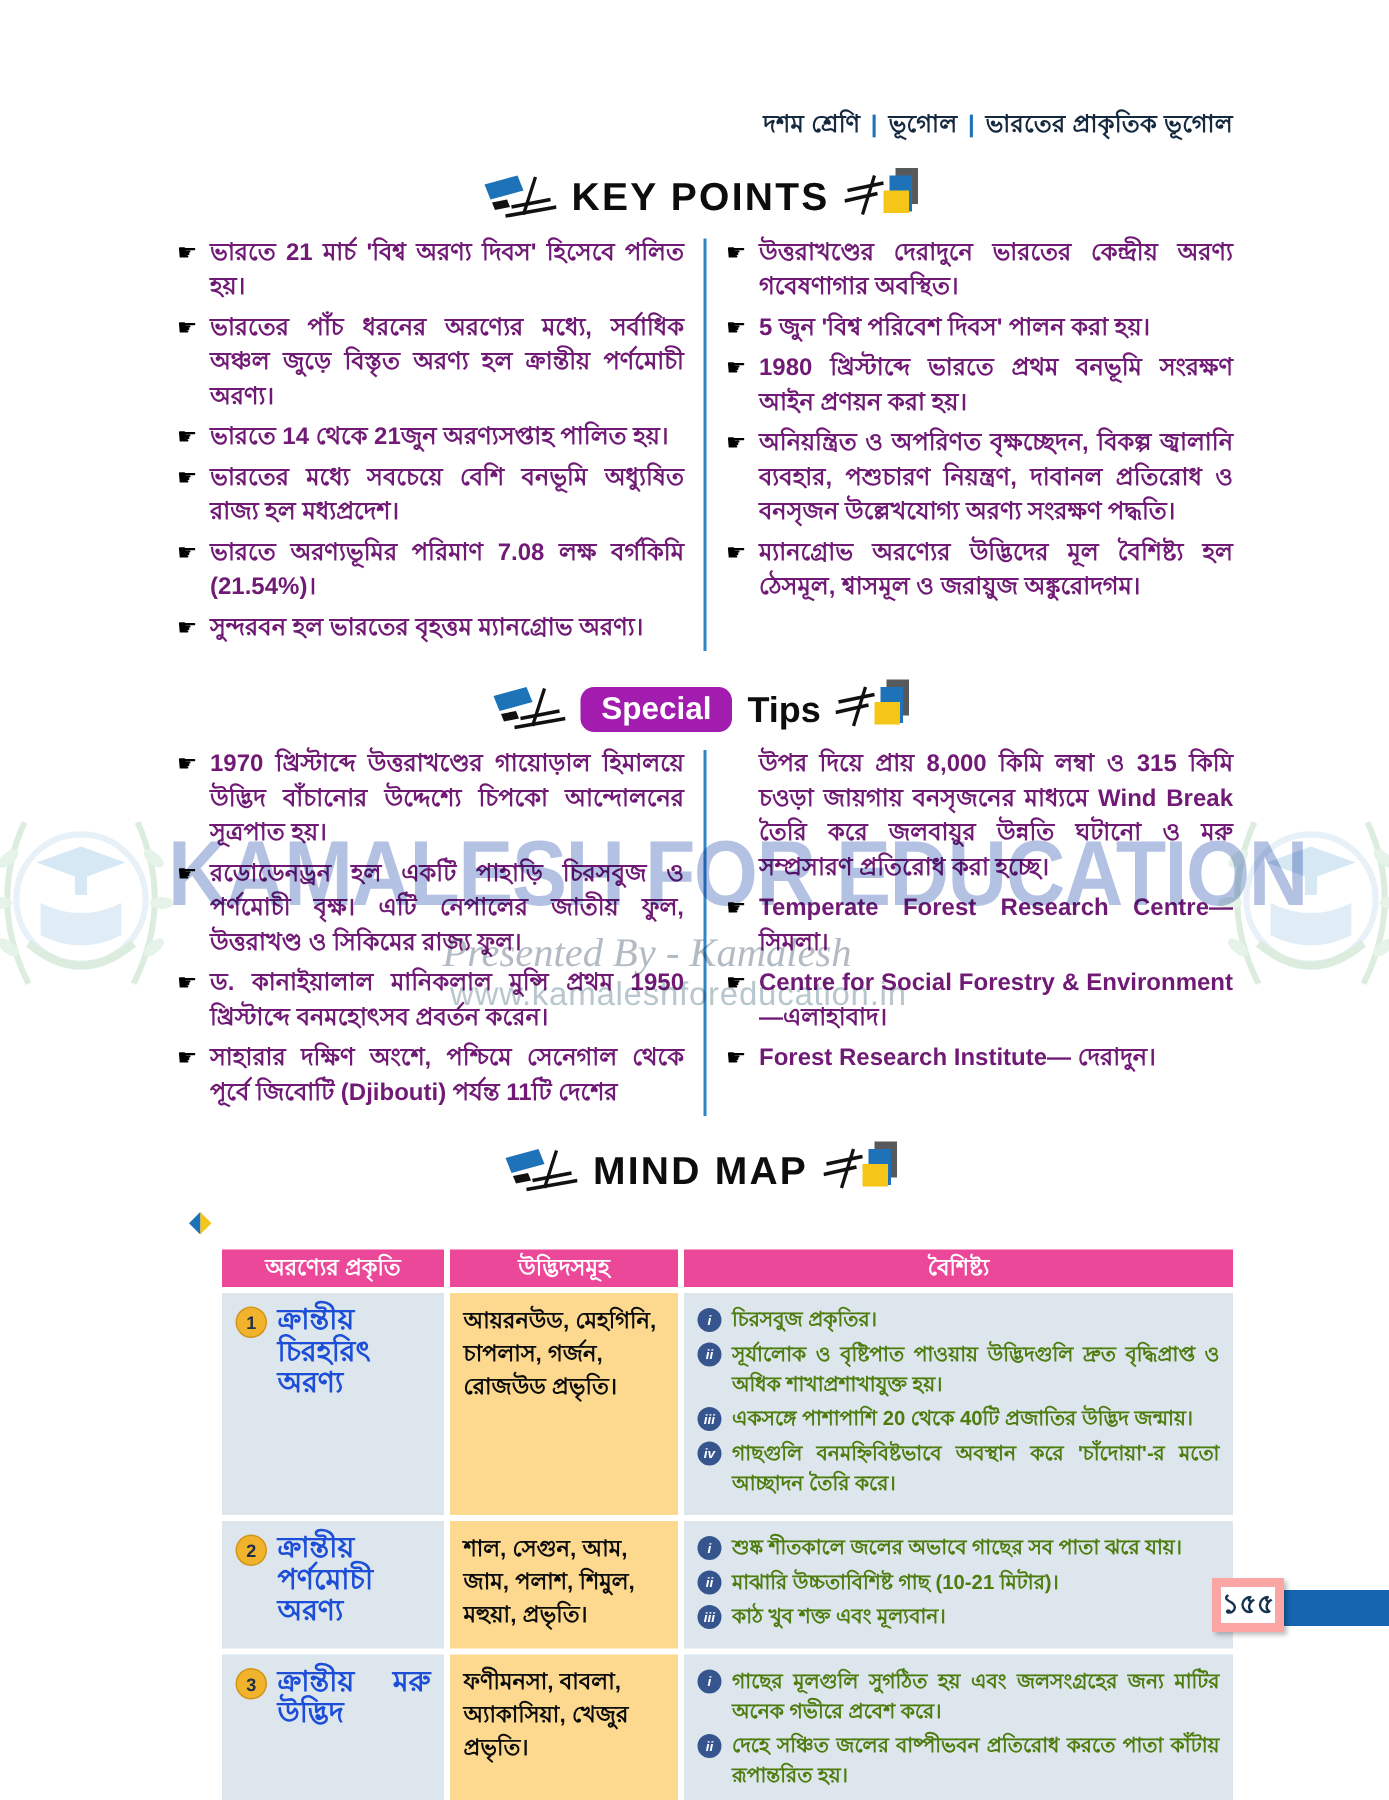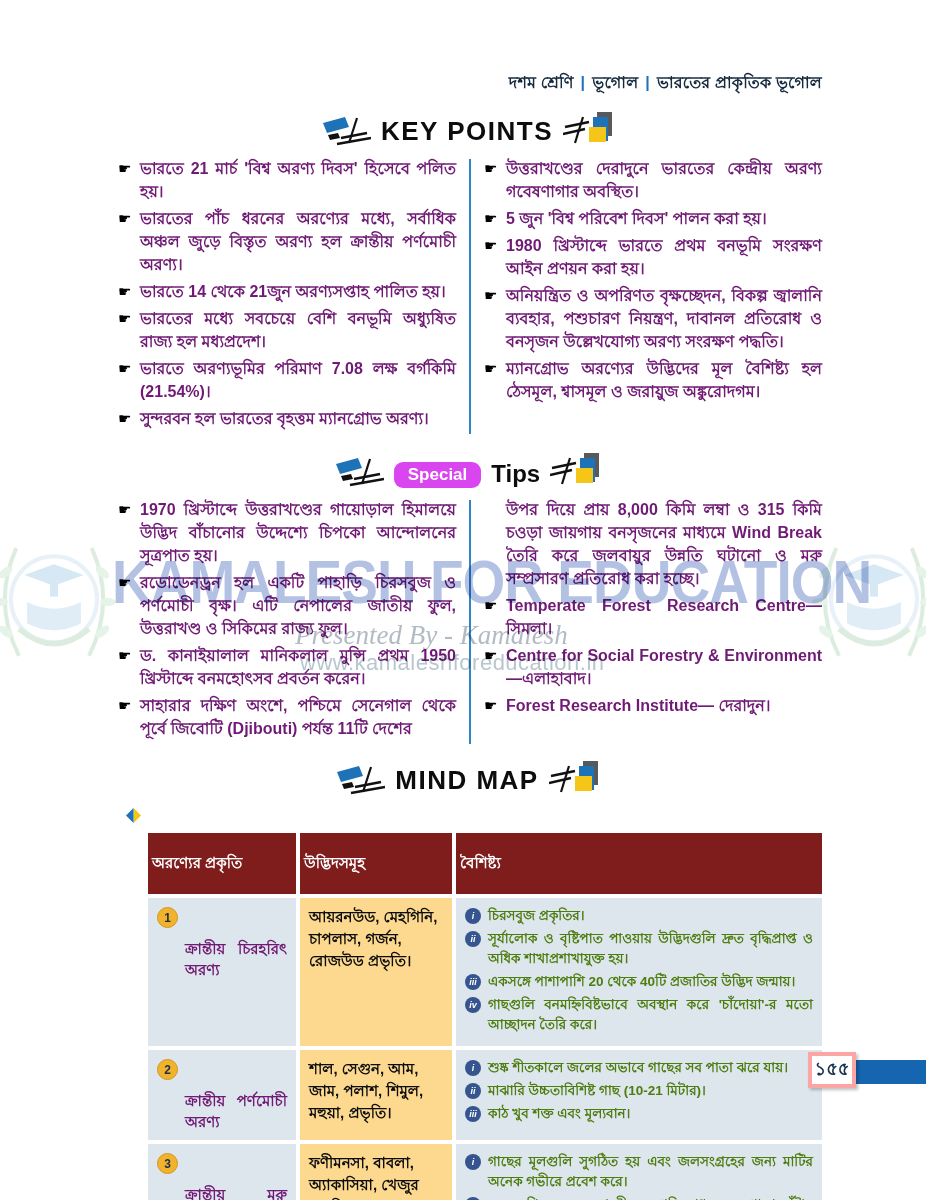--- a/index.html
+++ b/index.html
@@ -7,51 +7,51 @@
     position:relative;width:926px;height:1200px;margin:0 auto;background:#ffffff;
     font-family:"Liberation Sans","DejaVu Sans",sans-serif;color:#111;overflow:hidden;
   }
   .content{position:relative;z-index:2;padding:70px 104px 0 118px;}
   
   .breadcrumb{text-align:right;font-size:16px;font-weight:700;color:#15293f;letter-spacing:.2px;}
   .breadcrumb .sep{color:#1e72b8;margin:0 7px;font-weight:700;}
   
   .sec-head{display:flex;align-items:flex-end;justify-content:center;gap:10px;margin:14px 0 10px 0;}
   .sec-title{font-size:26px;font-weight:800;letter-spacing:1.5px;color:#0d0d0d;white-space:nowrap;}
-  .badge{background:#d946ef;color:#fff;font-size:17px;font-weight:800;padding:3px 14px;border-radius:9px;}
+  .badge{background:#a21caf;color:#fff;font-size:21px;font-weight:800;padding:3px 14px;border-radius:9px;}
   .tips-rest{font-size:24px;font-weight:800;color:#0d0d0d;}
   .hicon{flex:0 0 auto;}
   
   .two-col{display:flex;align-items:stretch;gap:13px;margin-top:4px;}
   .col{flex:1 1 0;min-width:0;}
   .vdiv{width:2px;background:#2e86c9;margin-top:2px;}
   .bullet-item{display:flex;gap:8px;margin-bottom:4px;}
   .hand{flex:0 0 14px;font-size:15px;line-height:23px;color:#000;}
   .hand.nohand{visibility:hidden;}
   .btext{font-size:16px;line-height:23px;font-weight:600;color:#701a75;text-align:justify;}
   
   .subtitle{display:flex;align-items:center;gap:8px;margin:12px 0 10px 8px;}
   .subtitle-text{font-size:17px;font-weight:800;color:#13202e;}
   
   .mtable{display:grid;grid-template-columns:148px 152px 1fr;gap:4px;margin-left:30px;width:674px;}
-  .th{background:#7f1d1d;color:#fff;font-size:15px;font-weight:700;text-align:left;padding:18px 4px;}
+  .th{background:#ec4899;color:#fff;font-size:15px;font-weight:700;text-align:center;padding:0 4px;}
   .cell{padding:8px 9px;}
   .type-cell{background:#dde6ec;display:flex;gap:7px;align-items:flex-start;}
   .numc{flex:0 0 19px;height:19px;border-radius:50%;background:#f2b32c;border:1px solid #d1961c;
         color:#203049;font-size:12px;font-weight:800;display:inline-flex;align-items:center;justify-content:center;margin-top:1px;}
-  .type-text{font-size:15px;font-weight:800;line-height:21px;color:#701a75;text-align:justify;margin-top:32px;}
+  .type-text{font-size:19px;font-weight:800;line-height:21px;color:#1d4ed8;text-align:justify;}
   .plants-cell{background:#fcd98e;font-size:15px;font-weight:700;line-height:22px;color:#0c0c0c;}
   .features-cell{background:#dde6ec;}
   .feat{display:flex;gap:7px;margin-bottom:3px;}
   .featm{flex:0 0 16px;height:16px;border-radius:50%;background:#36558f;color:#fff;
          font-size:9px;font-style:italic;font-weight:700;display:inline-flex;align-items:center;justify-content:center;margin-top:2px;}
   .featt{font-size:13.5px;font-weight:700;line-height:20px;color:#4d7c0f;text-align:justify;}
   
   .pagebar{position:absolute;left:820px;top:1060px;width:106px;height:24px;background:#1565b0;z-index:3;}
-  .pagebox{position:absolute;left:808px;top:1052px;width:48px;height:36px;background:#fff;border:4px solid #fca5a5;
+  .pagebox{position:absolute;left:808px;top:1052px;width:48px;height:36px;background:#fff;border:6px solid #fca5a5;
            box-sizing:border-box;z-index:4;display:flex;align-items:center;justify-content:center;
            font-size:18px;font-weight:800;color:#16324f;box-shadow:2px 2px 3px rgba(0,0,0,.25);}
   
   .wm{position:absolute;z-index:5;pointer-events:none;mix-blend-mode:multiply;}
   .wm-main{left:112px;top:546px;width:706px;font-size:55px;font-weight:800;letter-spacing:-1px;
            color:rgba(128,152,208,.6);white-space:nowrap;transform:scaleY(1.12);transform-origin:left top;}
   .wm-presented{left:295px;top:620px;font-family:"Liberation Serif","DejaVu Serif",serif;font-style:italic;
                 font-size:27px;color:rgba(165,175,185,.85);}
   .wm-site{left:300px;top:650px;font-size:22px;color:rgba(172,188,198,.85);letter-spacing:.5px;}
   .wm-logo{top:532px;opacity:.5;}

